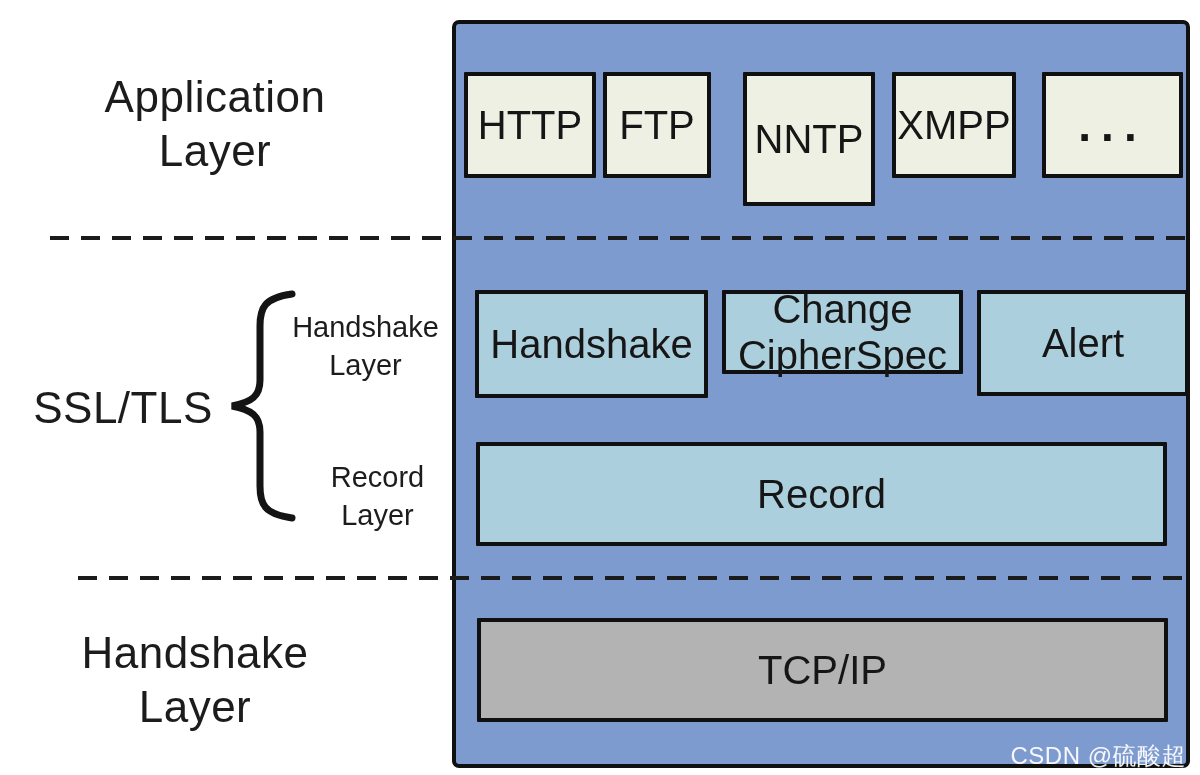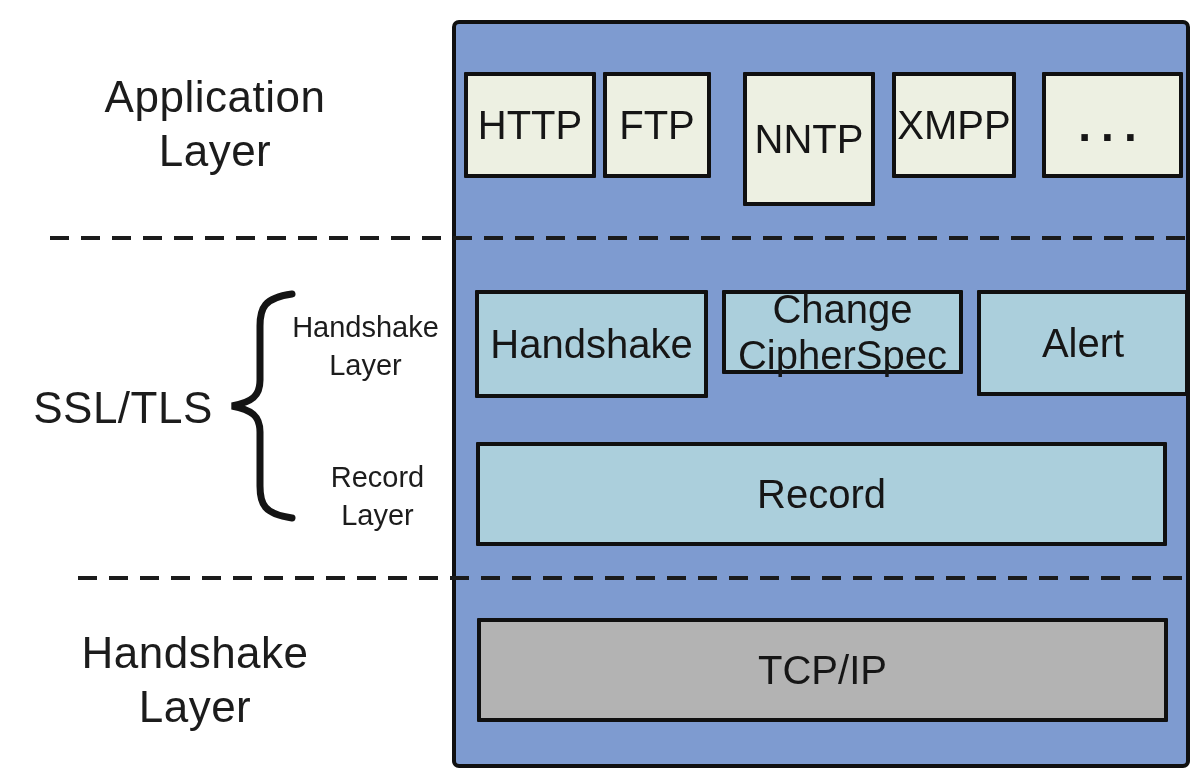--- a/index.html
+++ b/index.html
@@ -158,14 +158,15 @@
       <div>Change</div>
       <div>CipherSpec</div>
     </div>
   </div>
   <div class="pbox lblue" id="box-alert">Alert</div>
 
   <div class="pbox lblue" id="box-record">Record</div>
 
   <div class="pbox gray" id="box-tcpip">TCP/IP</div>
 
+  <div class="watermark">CSDN @硫酸超</div>
 
 </div>
 
 </body></html>

